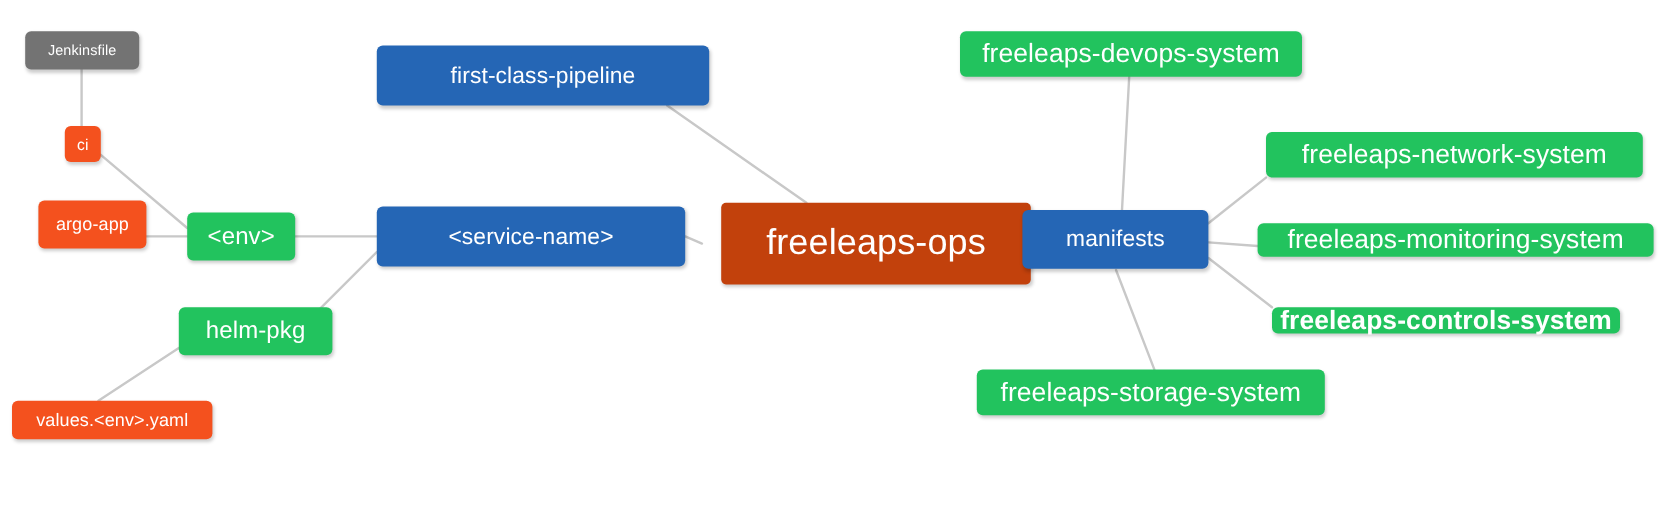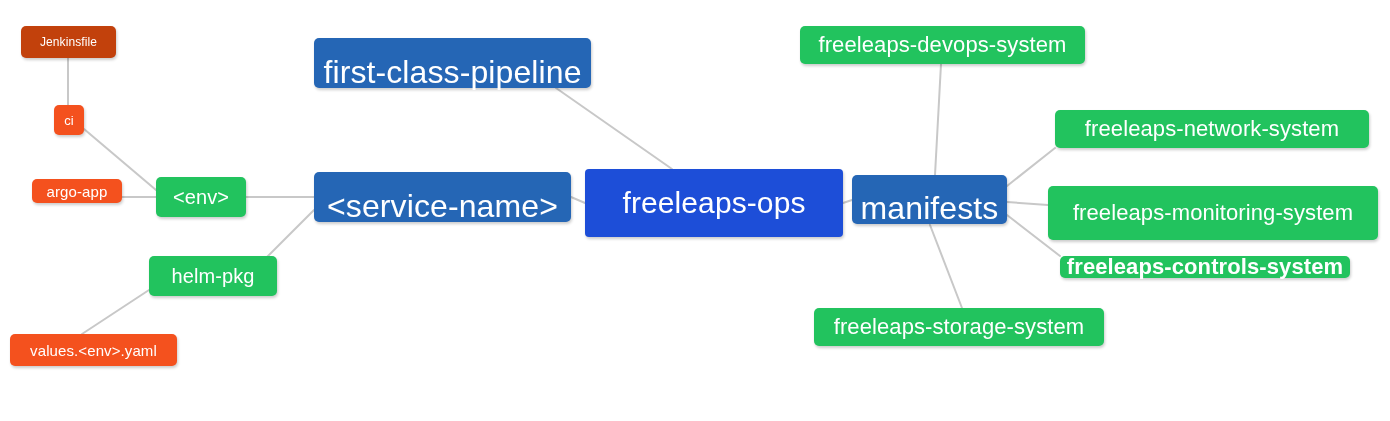--- a/index.html
+++ b/index.html
@@ -36,31 +36,32 @@
     justify-content: center;
     color: #ffffff;
     white-space: nowrap;
     border-radius: 5px;
     box-shadow: 1px 2px 3px rgba(0,0,0,0.20);
     letter-spacing: 0.1px;
     line-height: 1;
     user-select: none;
   }
   .node.root {
-    background: #1d4ed8;
+    background: #c2410c;
     border-radius: 4px;
+    margin-left: 16px;
   }
   .node.blue   { background: #2566b5; }
   .node.green  { background: #22c35e; }
-  .node.orange { background: #c2410c; }
+  .node.orange { background: #737373; }
   .node.red    { background: #f4511e; }
 
   
   .sz-root  { font-size: 30px; }
-  .sz-l1    { font-size: 32px; align-items: flex-end; }
+  .sz-l1    { font-size: 19px; }
   .sz-l2    { font-size: 22px; }
   .sz-l3    { font-size: 20px; }
   .sz-l4    { font-size: 15px; }
   .sz-l5    { font-size: 13px; }
   .sz-l6    { font-size: 12px; }
 </style>
 </head>
 <body>
 
 <div id="mindmap">
@@ -98,33 +99,33 @@
       </div>
       <div class="node green sz-l3" style="left: 149px; top: 256px; width: 128px; height: 40px;">
         <span>helm-pkg</span>
       </div>
       <div class="node red sz-l5" style="left: 54px; top: 105px; width: 30px; height: 30px;">
         <span>ci</span>
       </div>
       <div class="node orange sz-l6" style="left: 21px; top: 26px; width: 95px; height: 32px;">
         <span>Jenkinsfile</span>
       </div>
-      <div class="node red sz-l4" style="left: 32px; top: 179px; width: 90px; height: 24px;">
+      <div class="node red sz-l4" style="left: 32px; top: 167px; width: 90px; height: 40px;">
         <span>argo-app</span>
       </div>
       <div class="node red sz-l4" style="left: 10px; top: 334px; width: 167px; height: 32px;">
         <span>values.&lt;env&gt;.yaml</span>
       </div>
       <div class="node green sz-l2" style="left: 800px; top: 26px; width: 285px; height: 38px;">
         <span>freeleaps-devops-system</span>
       </div>
       <div class="node green sz-l2" style="left: 1055px; top: 110px; width: 314px; height: 38px;">
         <span>freeleaps-network-system</span>
       </div>
-      <div class="node green sz-l2" style="left: 1048px; top: 186px; width: 330px; height: 54px;">
+      <div class="node green sz-l2" style="left: 1048px; top: 186px; width: 330px; height: 28px;">
         <span>freeleaps-monitoring-system</span>
       </div>
       <div class="node green sz-l2" style="left: 1060px; top: 256px; width: 290px; height: 22px; font-weight: bold;">
         <span>freeleaps-controls-system</span>
       </div>
       <div class="node green sz-l2" style="left: 814px; top: 308px; width: 290px; height: 38px;">
         <span>freeleaps-storage-system</span>
       </div>
     </div>
 </div>

